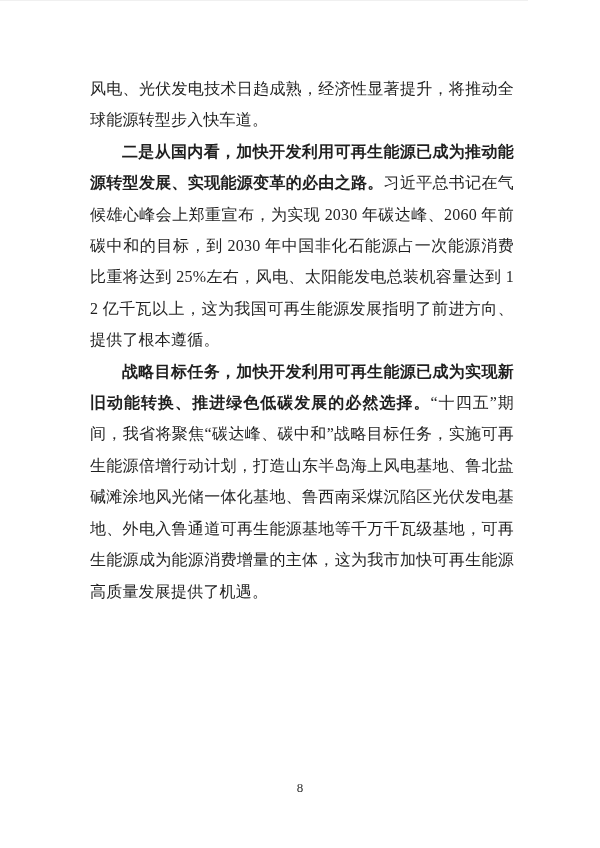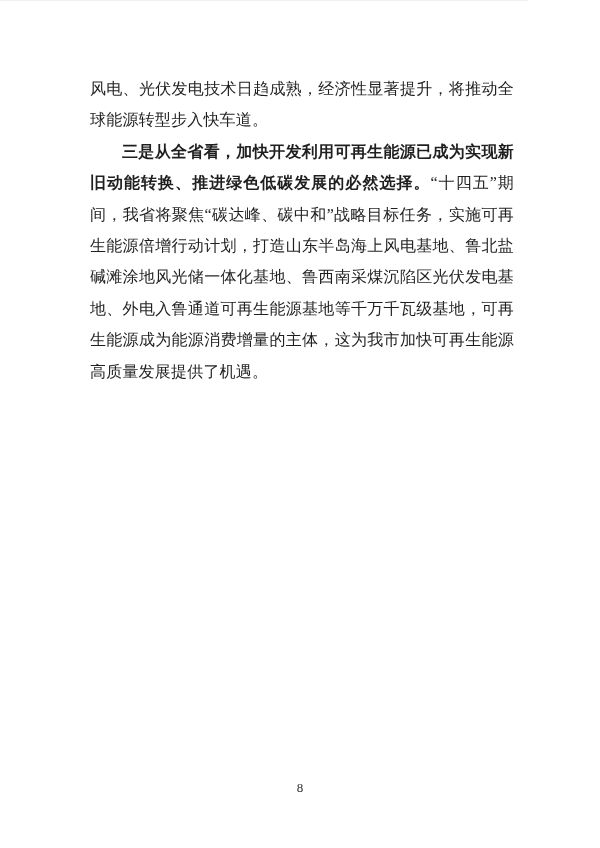--- a/index.html
+++ b/index.html
@@ -51,21 +51,22 @@
 </style>
 </head>
 <body>
 
 <div class="page">
 
   <div class="text-block">
 
     <p class="para continuation"><span class="lead"></span><span>风电、光伏发电技术日趋成熟，经济性显著提升，将推动全球能源转型步入快车道。</span></p>
 
+    <p class="para"><span class="lead">二是从国内看，加快开发利用可再生能源已成为推动能源转型发展、实现能源变革的必由之路。</span><span>习近平总书记在气候雄心峰会上郑重宣布，为实现 2030 年碳达峰、2060 年前碳中和的目标，到 2030 年中国非化石能源占一次能源消费比重将达到 25%左右，风电、太阳能发电总装机容量达到 12 亿千瓦以上，这为我国可再生能源发展指明了前进方向、提供了根本遵循。</span></p>
 
-    <p class="para"><span class="lead">三是从全省看，加快开发利用可再生能源已成为实现新旧动能转换、推进绿色低碳发展的必然选择。</span><span>“十四五”期间，我省将聚焦“碳达峰、碳中和”战略目标任务，实施可再生能源倍增行动计划，打造山东半岛海上风电基地、鲁北盐碱滩涂地风光储一体化基地、鲁西南采煤沉陷区光伏发电基地、外电入鲁通道可再生能源基地等千万千瓦级基地，可再生能源成为能源消费增量的主体，这为我市加快可再生能源高质量发展提供了机遇。</span></p>
+    <p class="para"><span class="lead">战略目标任务，加快开发利用可再生能源已成为实现新旧动能转换、推进绿色低碳发展的必然选择。</span><span>“十四五”期间，我省将聚焦“碳达峰、碳中和”战略目标任务，实施可再生能源倍增行动计划，打造山东半岛海上风电基地、鲁北盐碱滩涂地风光储一体化基地、鲁西南采煤沉陷区光伏发电基地、外电入鲁通道可再生能源基地等千万千瓦级基地，可再生能源成为能源消费增量的主体，这为我市加快可再生能源高质量发展提供了机遇。</span></p>
 
 
   </div>
 
   <div class="page-number">8</div>
 
 </div>
 
 </body></html>

